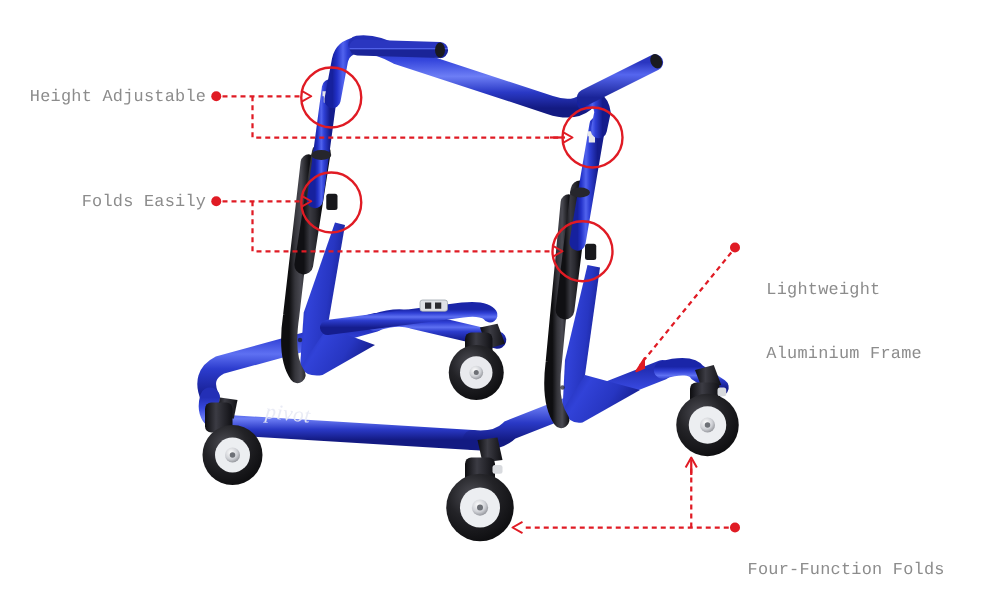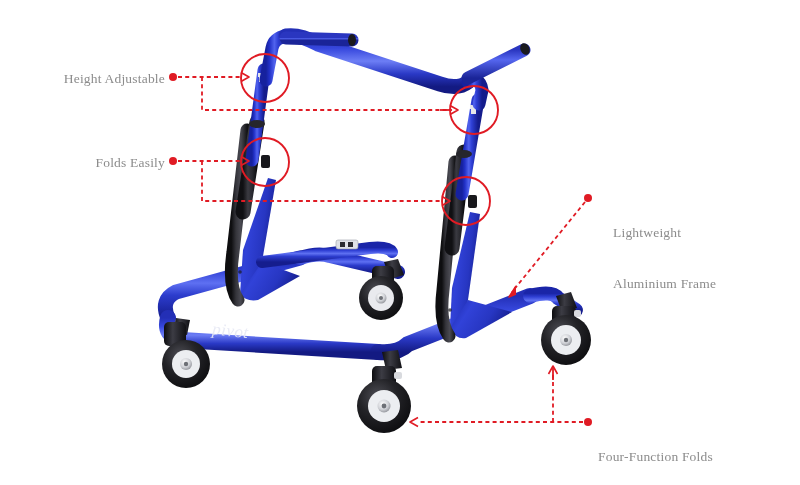--- a/index.html
+++ b/index.html
@@ -24,21 +24,21 @@
     width: 800px;
     height: 485px;
   }
   .anno-label {
     position: absolute;
     color: #8c8c8c;
     font-size: 13.5px;
     line-height: 17px;
     letter-spacing: 0.2px;
     white-space: pre;
-    font-family: Liberation Serif, serif;
+    font-family: Liberation Mono, monospace;
   }
   .anno-label.right-side { text-align: left; }
   .anno-label.left-side  { text-align: right; }
 </style>
 </head>
 <body>
 
 <div id="stage">
 
   <svg viewBox="0 0 800 485" xmlns="http://www.w3.org/2000/svg">

